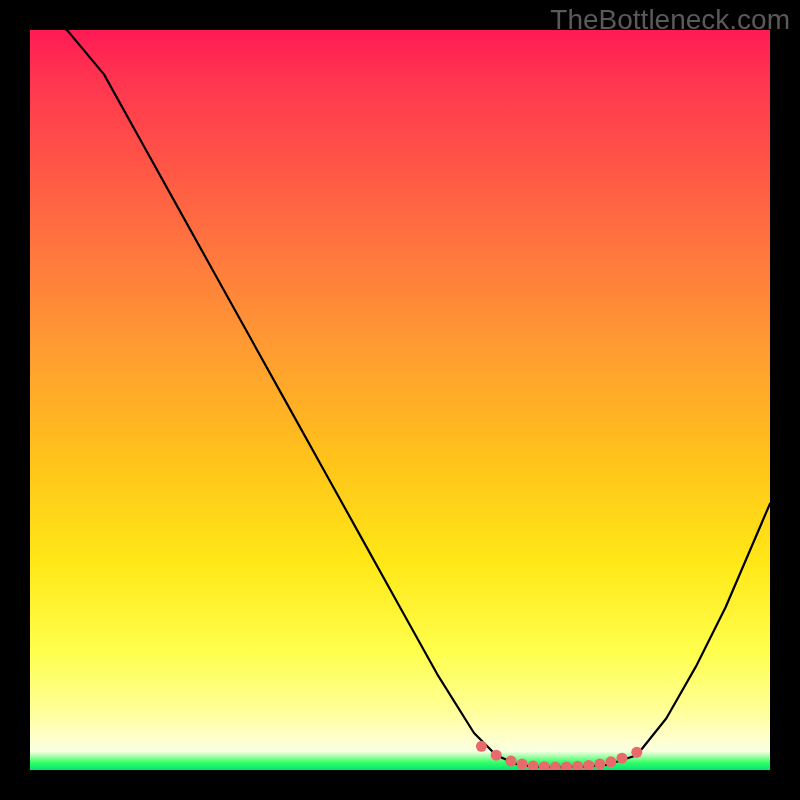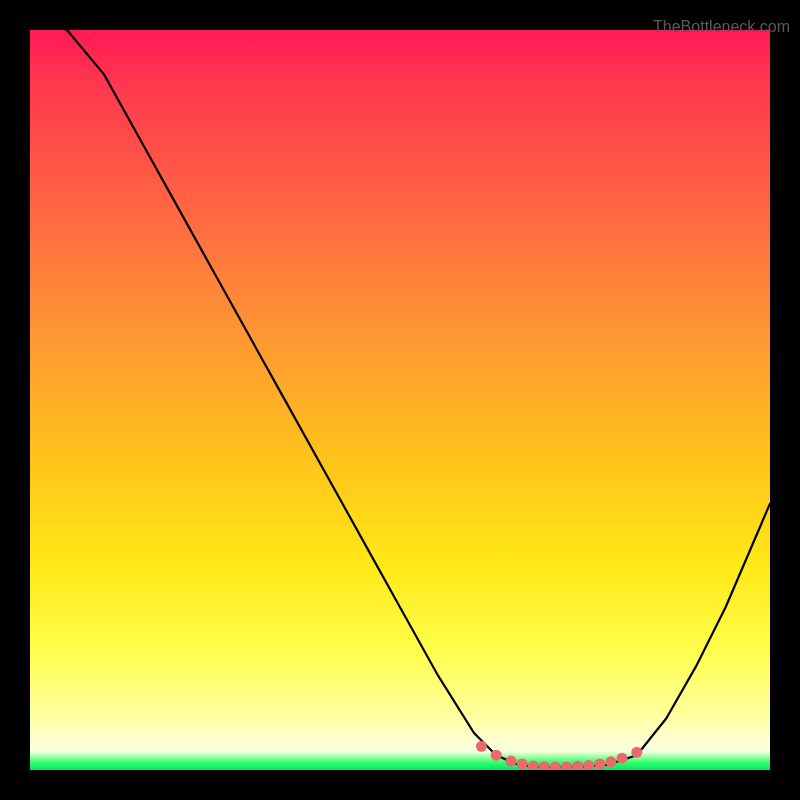--- a/index.html
+++ b/index.html
@@ -6,24 +6,24 @@
     margin: 0;
     padding: 0;
     width: 800px;
     height: 800px;
     background: #000;
     position: relative;
     font-family: Arial, sans-serif;
   }
   .attribution {
     position: absolute;
-    top: 18px;
+    top: 4px;
     right: 10px;
     color: #5a5a5a;
-    font-size: 16px;
+    font-size: 28px;
     font-weight: 500;
     z-index: 10;
     text-align: center;
   }
   .plot-area {
     position: absolute;
     left: 30px;
     top: 30px;
     width: 740px;
     height: 740px;

